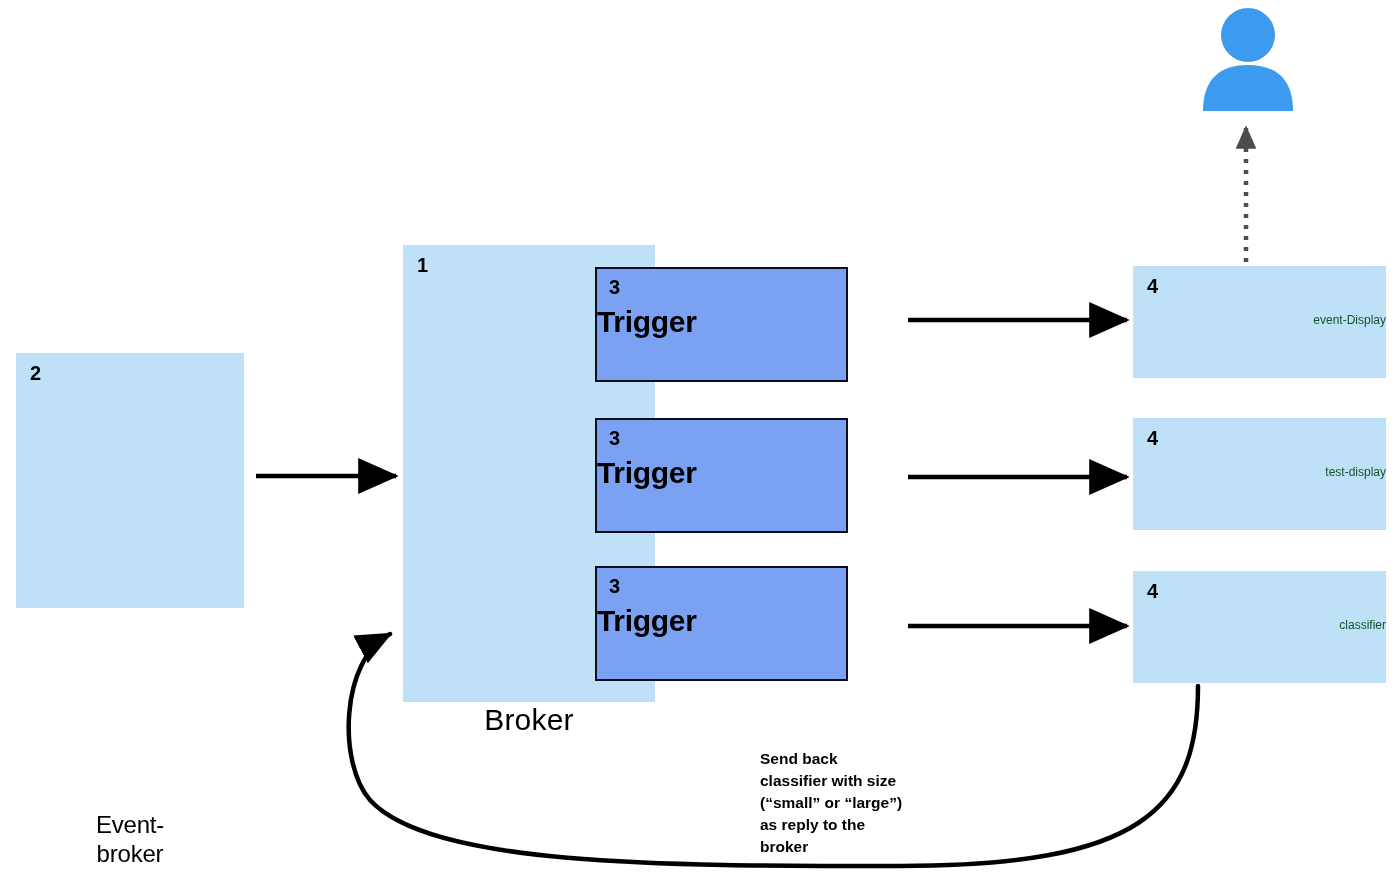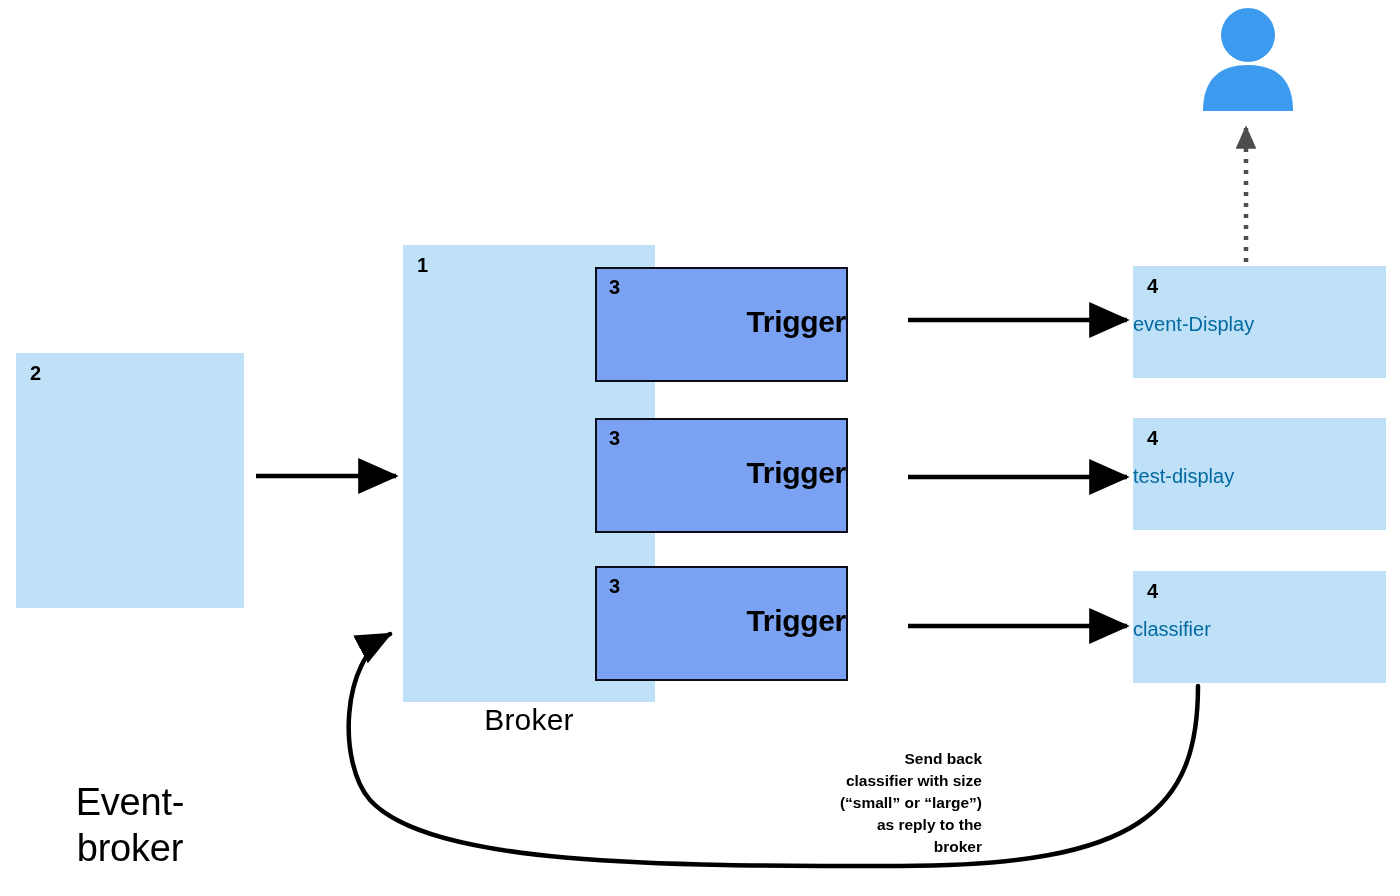--- a/index.html
+++ b/index.html
@@ -72,76 +72,76 @@
     font-weight: normal;
     letter-spacing: 0.2px;
   }
   #event-source-box {
     left: 16px;
     top: 353px;
     width: 228px;
     height: 255px;
   }
   #event-source-label {
-    top: 426px;
-    font-size: 38px;
+    top: 457px;
+    font-size: 24px;
     line-height: 1.22;
     font-weight: normal;
     letter-spacing: -0.2px;
   }
   .trigger-box {
     width: 253px;
     height: 115px;
   }
   .trigger-label {
     position: absolute;
     left: 0;
     right: 0;
-    text-align: right;
+    text-align: left;
     top: 36px;
     font-size: 30px;
     font-weight: bold;
     color: #000000;
     letter-spacing: -0.3px;
   }
   #trigger-1 { left: 595px; top: 267px; }
   #trigger-2 { left: 595px; top: 418px; }
   #trigger-3 { left: 595px; top: 566px; }
 
   .display-box {
     width: 253px;
     height: 112px;
   }
   .display-label {
     position: absolute;
     left: 0;
     right: 0;
-    text-align: left;
+    text-align: right;
     top: 47px;
-    font-size: 20px;
+    font-size: 12px;
     font-weight: normal;
-    color: #0369a1;
+    color: #14532d;
   }
   #display-1 { left: 1133px; top: 266px; }
   #display-2 { left: 1133px; top: 418px; }
   #display-3 { left: 1133px; top: 571px; }
 
   #person-icon {
     position: absolute;
     left: 1199px;
     top: 8px;
     width: 98px;
     height: 103px;
   }
   #reply-note {
     position: absolute;
     left: 760px;
     top: 748px;
     width: 222px;
-    text-align: right;
+    text-align: left;
     font-size: 15.5px;
     font-weight: bold;
     line-height: 1.42;
     color: #000000;
     white-space: pre-line;
   }
 </style>
 </head>
 <body>
 

